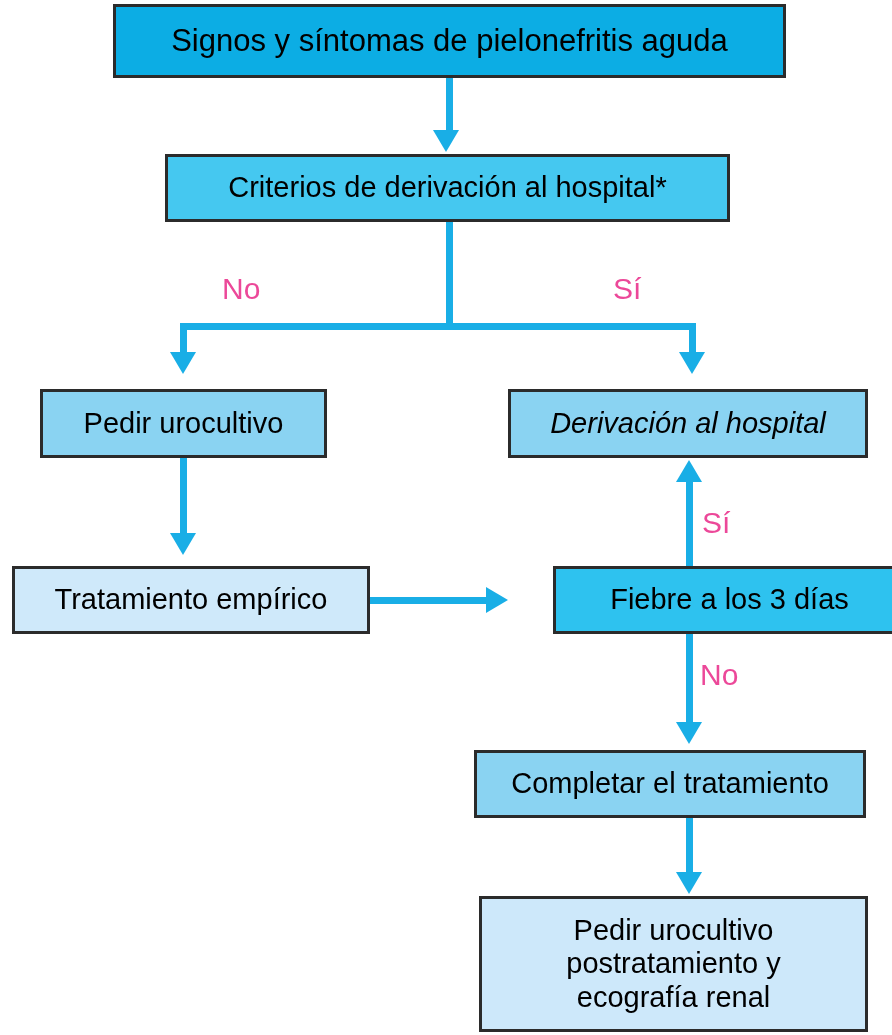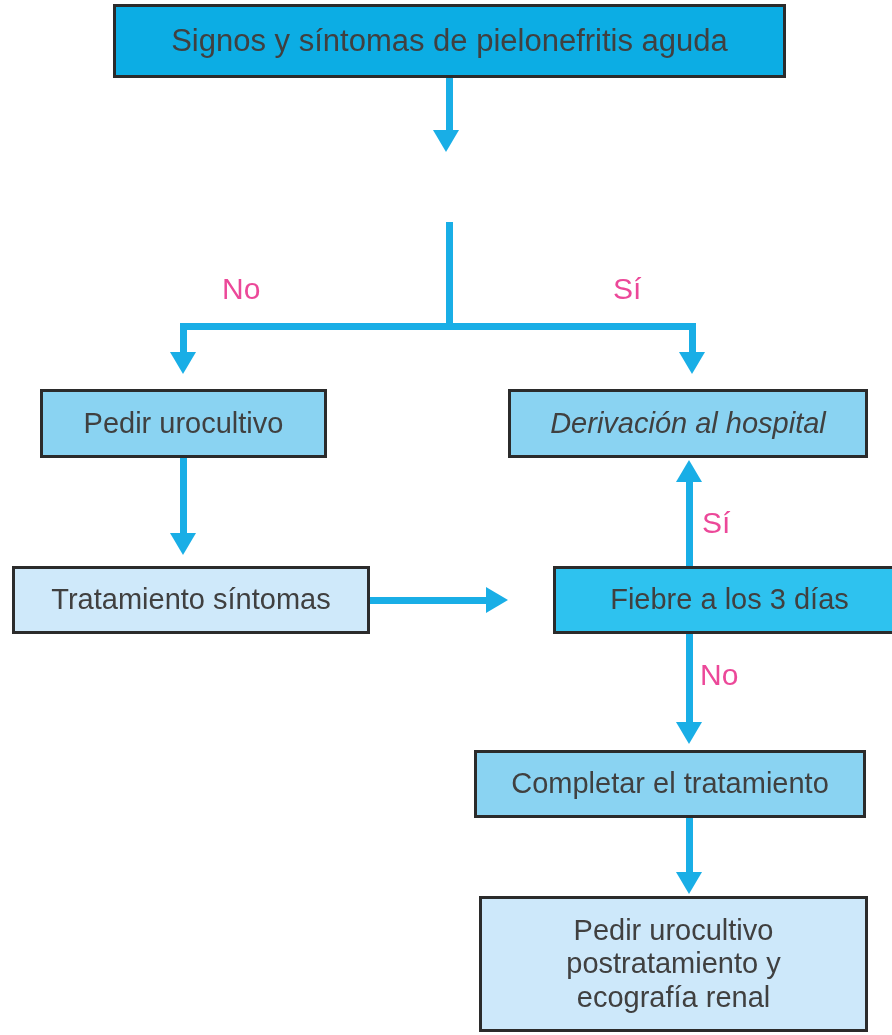--- a/index.html
+++ b/index.html
@@ -16,21 +16,21 @@
     overflow: hidden;
   }
   .node {
     position: absolute;
     box-sizing: border-box;
     border: 3px solid #2b2b2b;
     display: flex;
     align-items: center;
     justify-content: center;
     text-align: center;
-    color: #404040;
+    color: #000000;
     line-height: 1.15;
     z-index: 3;
   }
   .node .label {
     display: block;
     padding: 0 10px;
     white-space: pre-line;
   }
   
   #n-signos      { left:113px; top:4px;   width:673px; height:74px;  background:#0cade4; font-size:31px; }
@@ -121,31 +121,34 @@
 
   <span class="edge-label" id="lbl-no-left">No</span>
   <span class="edge-label" id="lbl-si-right">Sí</span>
   <span class="edge-label" id="lbl-si-up">Sí</span>
   <span class="edge-label" id="lbl-no-down">No</span>
 
   <div class="node" id="n-signos">
     <span class="label">Signos y síntomas de pielonefritis aguda</span>
   </div>
 
+  <div class="node" id="n-criterios">
+    <span class="label">Criterios de derivación al hospital*</span>
+  </div>
 
   <div class="node" id="n-urocultivo">
     <span class="label">Pedir urocultivo</span>
   </div>
 
   <div class="node" id="n-derivacion">
     <span class="label">Derivación al hospital</span>
   </div>
 
   <div class="node" id="n-empirico">
-    <span class="label">Tratamiento síntomas</span>
+    <span class="label">Tratamiento empírico</span>
   </div>
 
   <div class="node" id="n-fiebre">
     <span class="label">Fiebre a los 3 días</span>
   </div>
 
   <div class="node" id="n-completar">
     <span class="label">Completar el tratamiento</span>
   </div>
 

